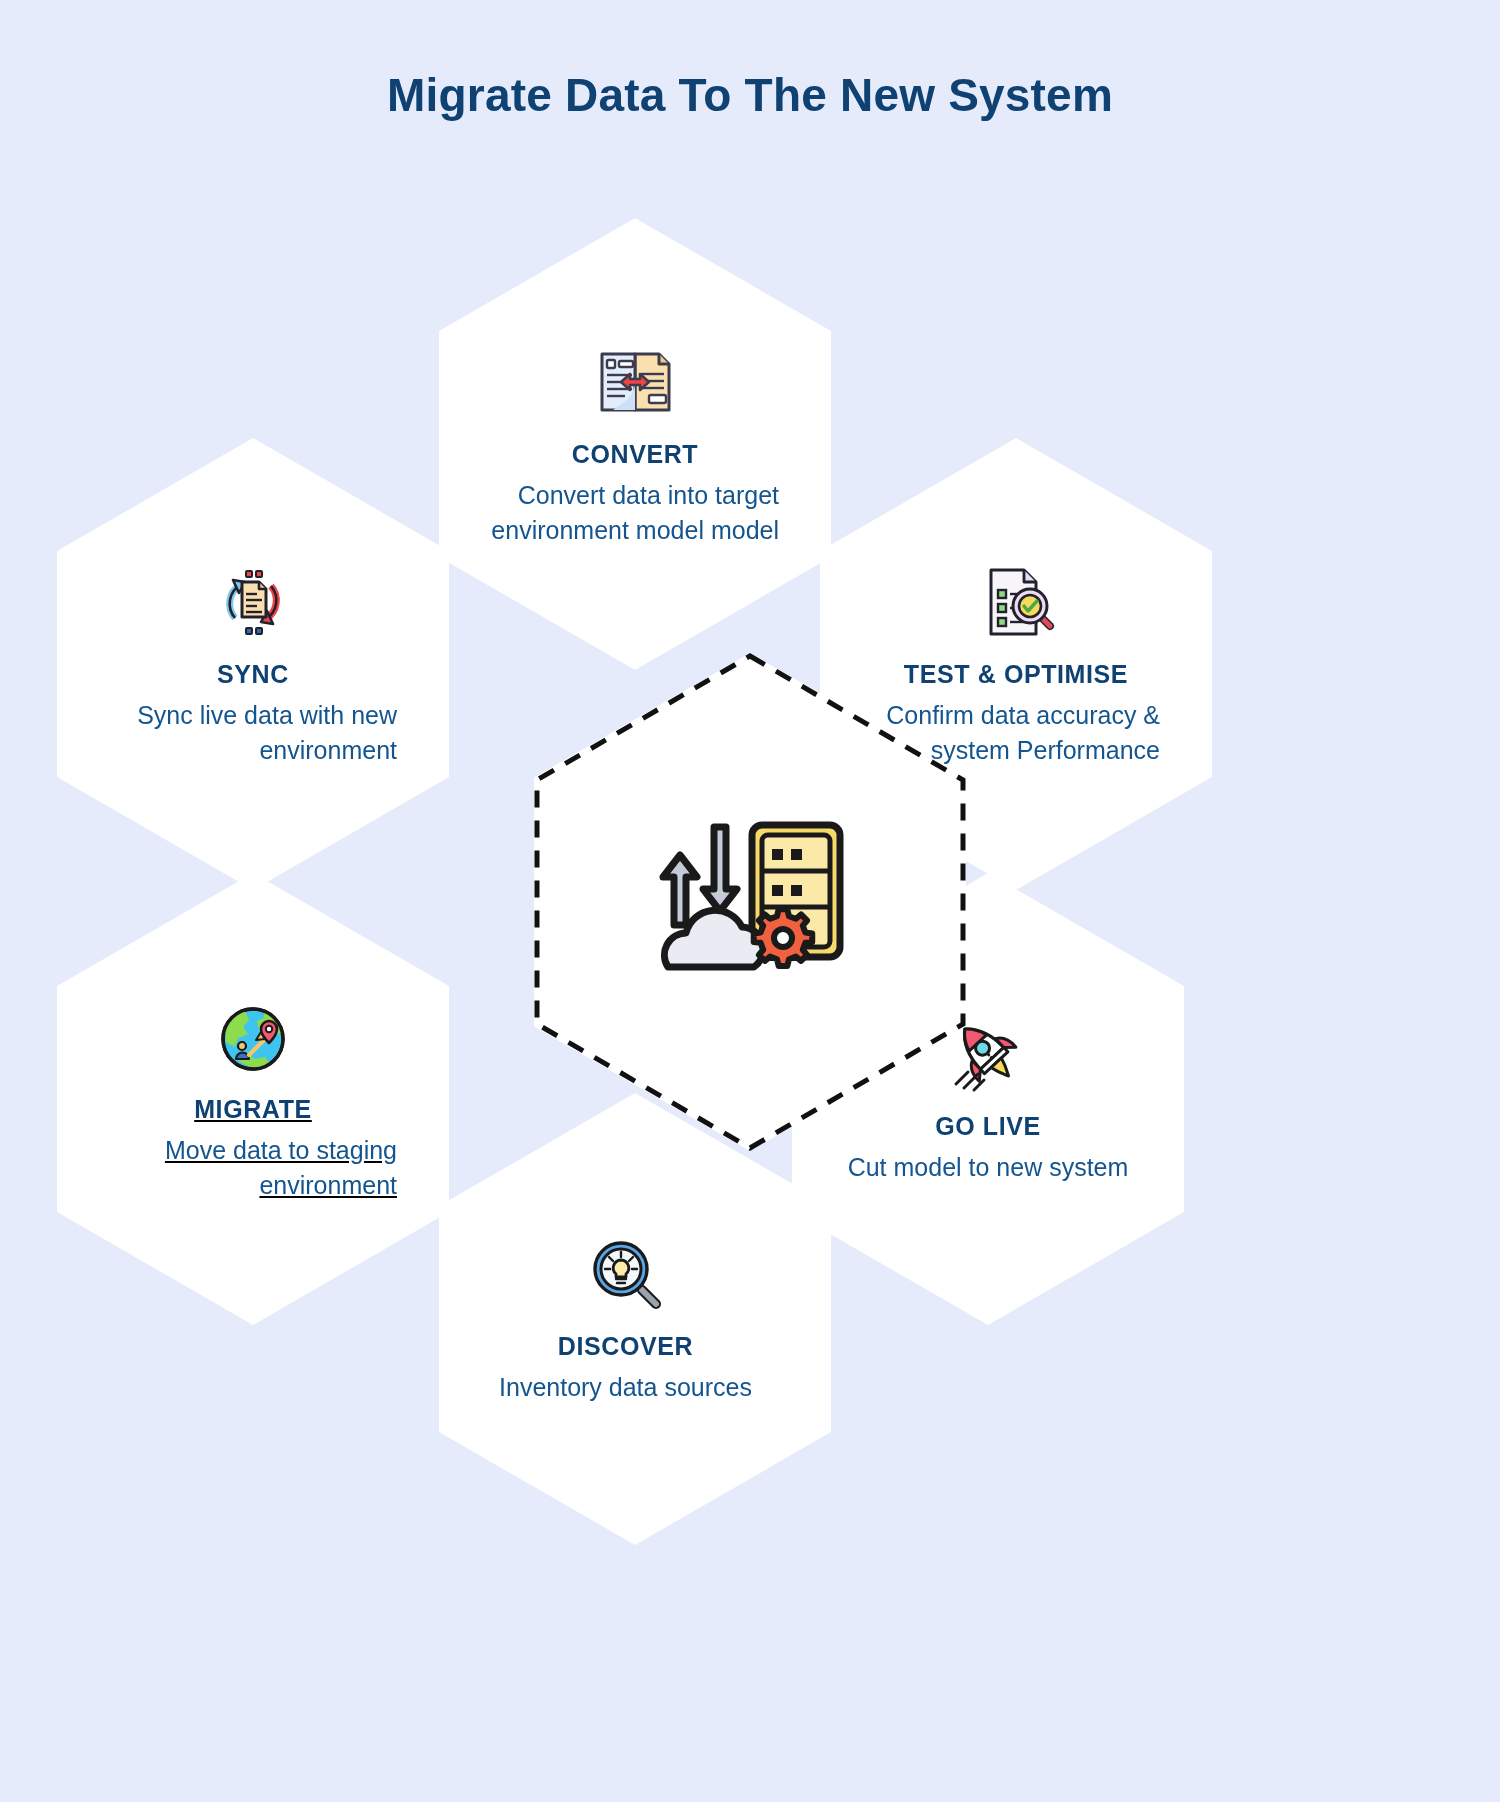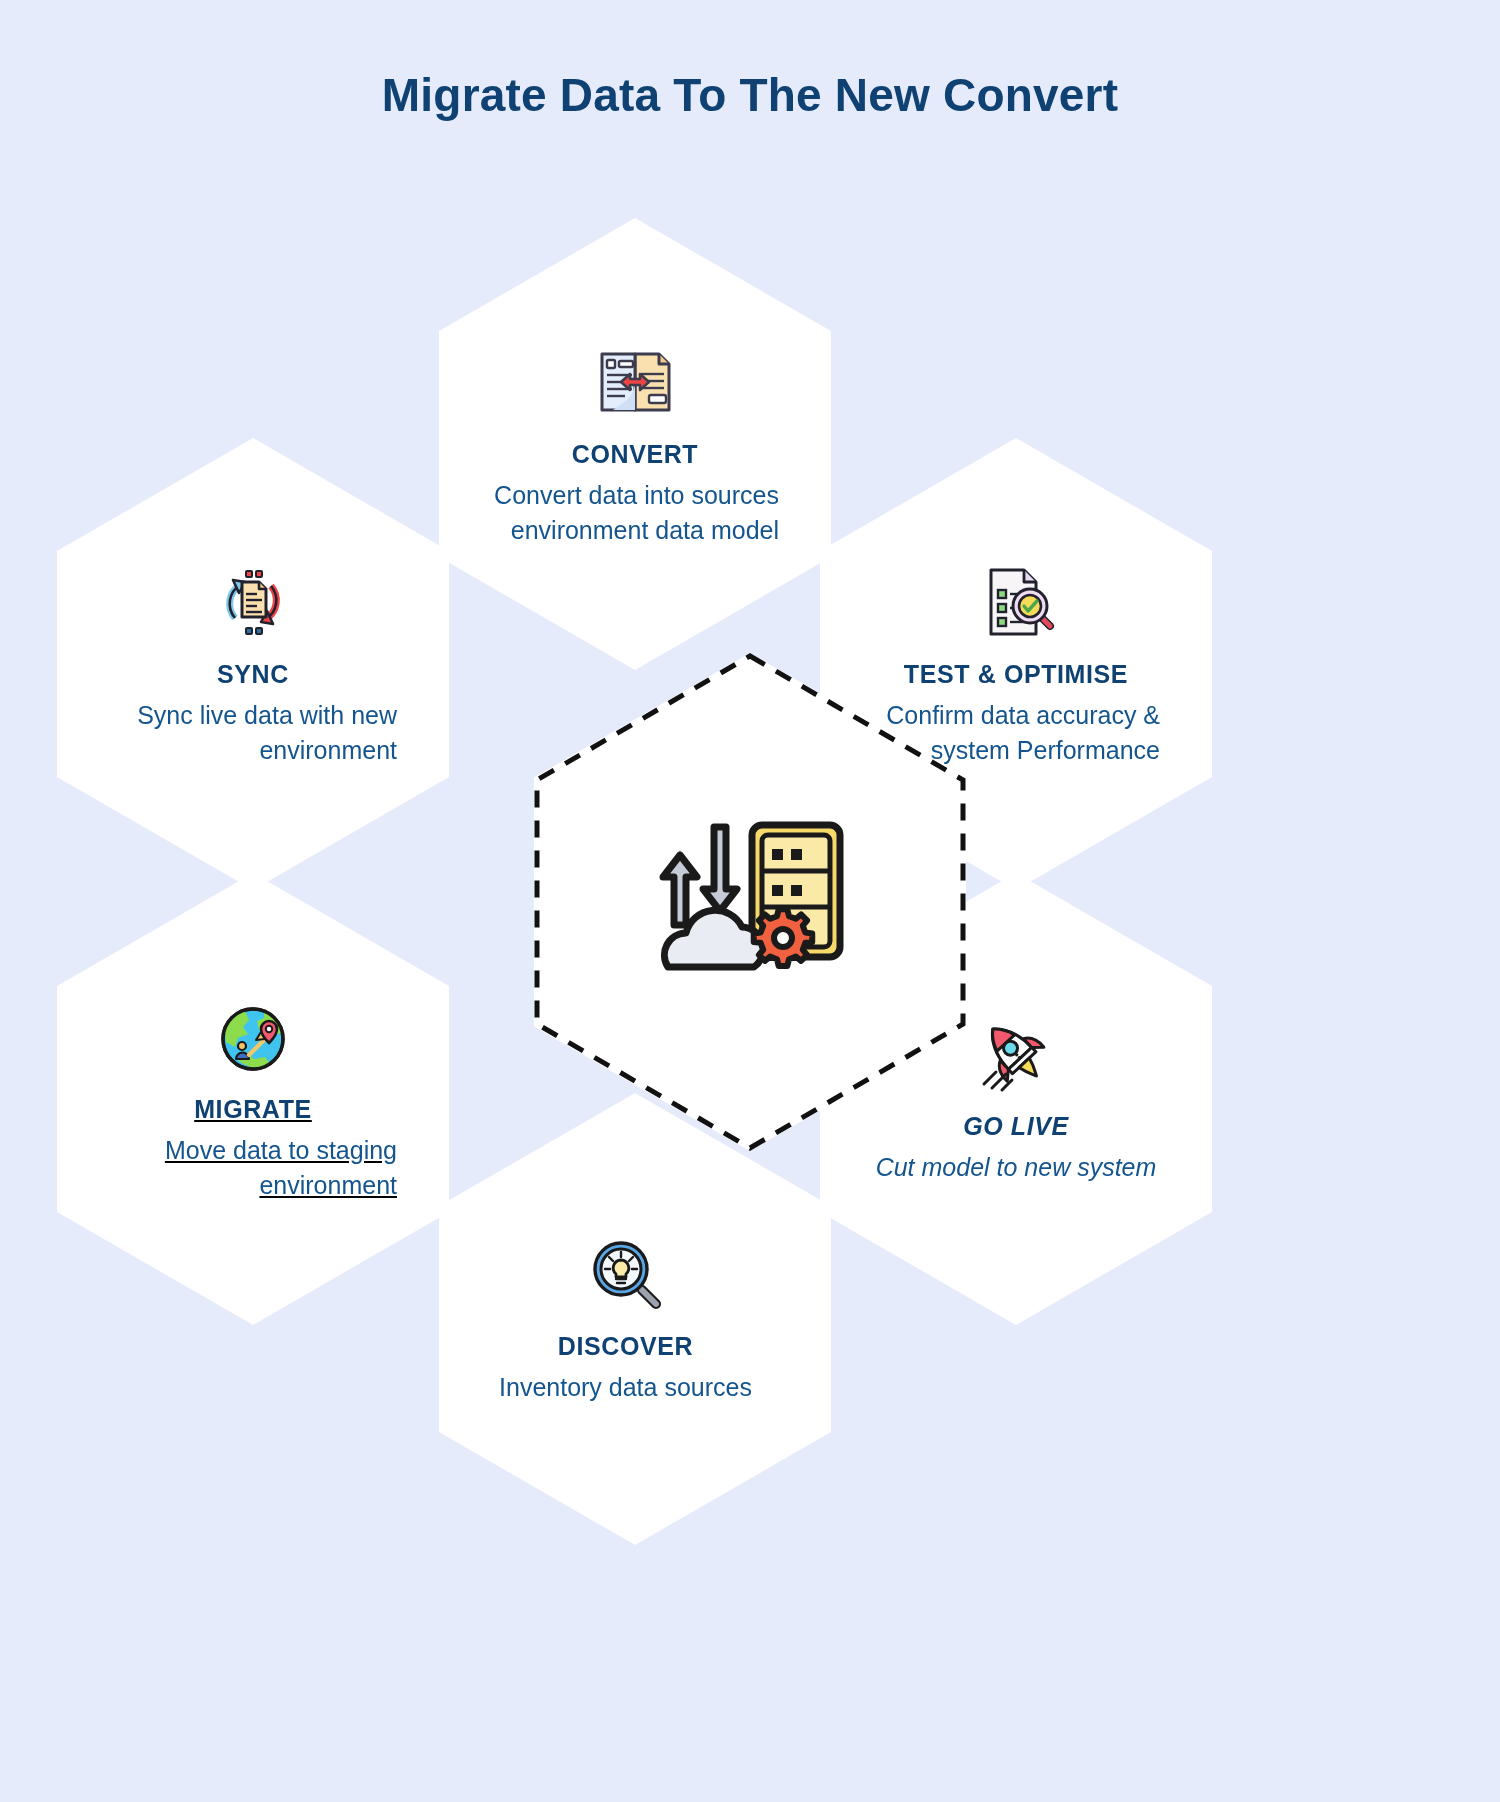--- a/index.html
+++ b/index.html
@@ -118,27 +118,27 @@
     z-index: 2;
     width: 200px;
     height: 190px;
   }
 
   
   #hex-convert      { left: 439px;  top: 218px;  }
   #hex-sync         { left: 57px;   top: 438px;  }
   #hex-test         { left: 820px;  top: 438px;  }
   #hex-migrate      { left: 57px;   top: 873px; text-decoration: underline;  }
-  #hex-golive       { left: 820px;  top: 873px; font-style: italic;  }
+  #hex-golive       { left: 792px;  top: 873px;  }
   #hex-discover     { left: 439px;  top: 1093px; padding-left: 33px; }
 </style>
 </head>
 <body>
 
-<h1 id="page-title">Migrate Data To The New Convert</h1>
+<h1 id="page-title">Migrate Data To The New System</h1>
 
 <div id="hex-board">
 
   <div id="hex-center">
     <div class="hex-shape-dashed"></div>
     <svg class="hex-dash-border" viewBox="0 0 432 498">
       <polygon points="216,3 429,127 429,371 216,495 3,371 3,127" fill="none" stroke="#111111" stroke-width="5" stroke-dasharray="17 13" stroke-linecap="butt"></polygon>
     </svg>
 
     <svg id="center-icon" viewBox="0 0 200 190">
@@ -184,21 +184,21 @@
         <rect x="14" y="20" width="8" height="8" rx="1.5" fill="#ffffff" stroke="#3c3c4e" stroke-width="2.4"></rect>
         <rect x="26" y="21" width="14" height="6" rx="1.5" fill="#ffffff" stroke="#3c3c4e" stroke-width="2.4"></rect>
         <line x1="14" y1="35" x2="39" y2="35" stroke="#3c3c4e" stroke-width="2.4"></line>
         <line x1="14" y1="42" x2="39" y2="42" stroke="#3c3c4e" stroke-width="2.4"></line>
         <line x1="14" y1="49" x2="39" y2="49" stroke="#3c3c4e" stroke-width="2.4"></line>
         <line x1="14" y1="56" x2="32" y2="56" stroke="#3c3c4e" stroke-width="2.4"></line>
 
         <path d="M28 42 l9 -8 v5 h10 v-5 l9 8 l-9 8 v-5 h-10 v5 Z" fill="#ef4444" stroke="#3c3c4e" stroke-width="2.6" stroke-linejoin="round"></path>
       </svg>
       <div class="hex-title">CONVERT</div>
-      <div class="hex-desc">Convert data into sources environment data model</div>
+      <div class="hex-desc">Convert data into target environment model model</div>
     </div>
   </div>
 
   <div class="hex" id="hex-test">
     <div class="hex-shape"></div>
     <div class="hex-inner">
       <svg class="hex-icon" viewBox="0 0 84 84">
         <path d="M17 10 h33 l12 12 v52 h-45 Z" fill="#f7f5f8" stroke="#22222f" stroke-width="3" stroke-linejoin="round"></path>
         <path d="M50 10 v12 h12" fill="#e9ddf2" stroke="#22222f" stroke-width="2.8" stroke-linejoin="round"></path>
         <rect x="24" y="30" width="8" height="8" fill="#8ed97f" stroke="#22222f" stroke-width="2.4"></rect>

